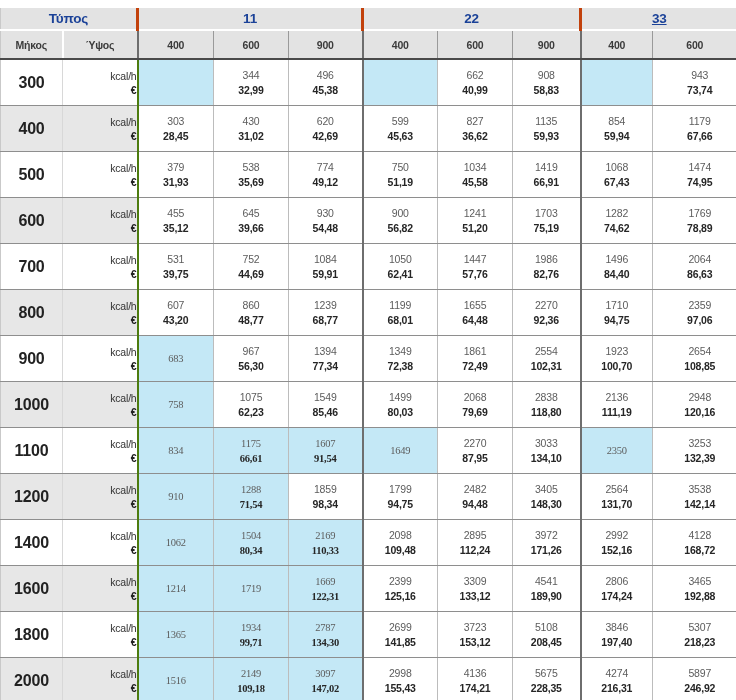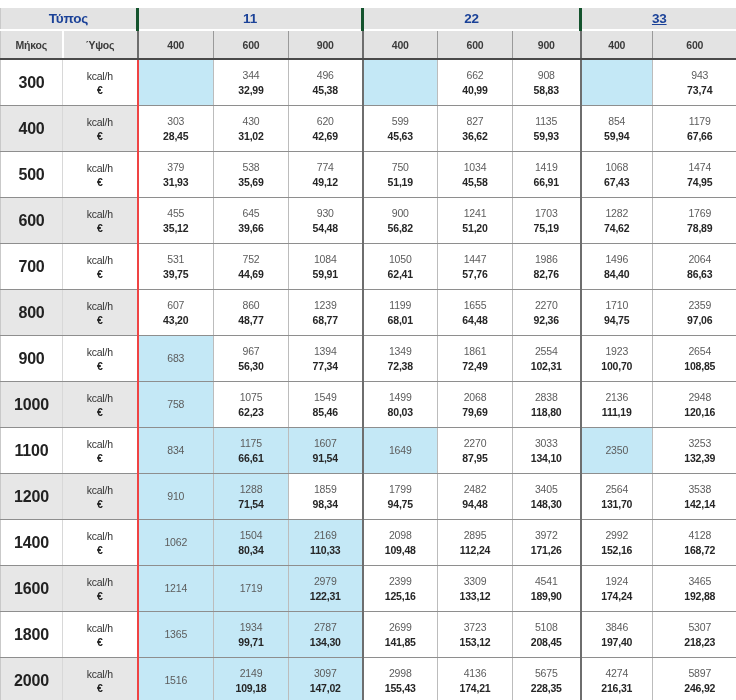--- a/index.html
+++ b/index.html
@@ -12,48 +12,48 @@
   col.c-len{width:62px}col.c-hgt{width:75px}
   col.c1{width:76px}col.c2{width:75px}col.c3{width:74px}
   col.c4{width:75px}col.c5{width:75px}col.c6{width:68px}
   col.c7{width:72px}col.c8{width:84px}
   th,td{padding:0;text-align:center;vertical-align:middle;}
 
   
   tr.h1 th{
     background:var(--hdr,#e3e3e3);color:var(--blue,#1b4298);
     font-size:13.5px;font-weight:bold;height:21px;
-    border-bottom:2px solid #fff;border-right:3px solid #14532d;
+    border-bottom:2px solid #fff;border-right:3px solid #c2410c;
     letter-spacing:-0.2px;
   }
   tr.h1 th:last-child{border-right:none;text-decoration:underline;}
 
   
   tr.h2 th{
     background:var(--hdr,#e3e3e3);color:#3b3b3b;
     font-size:10.5px;font-weight:bold;height:27px;
     border-bottom:2px solid #4a4a4a;letter-spacing:-0.2px;
   }
   tr.h2 th.gap{border-right:2px solid #fff;}
   tr.h2 th.dark{border-right:2px solid #6e6e6e;}
   tr.h2 th.lite{border-right:1px solid #9a9a9a;}
 
   
   tbody td{height:45px;border-bottom:1px solid #8e8e8e;font-size:10.5px;letter-spacing:-0.2px;}
   tbody tr:last-child td{border-bottom:2px solid #9a9a9a;}
   td.len{font-weight:bold;color:#222;font-size:16px;border-right:1px solid #d8d8d8;}
-  td.units{border-right:2px solid #ef4444;color:#333;}
+  td.units{border-right:2px solid #4d7c0f;color:#333;text-align:right;}
   td.units .ukcal{line-height:14px;}
   td.units .ueur{line-height:14px;font-weight:bold;color:#222;}
   td.val{border-right:1px solid #bcbcbc;}
   td.val.dark{border-right:2px solid #6e6e6e;margin-top:9px;}
   td.val.last{border-right:none;padding-left:10px;}
   td.val .kcal{line-height:15px;color:#5c5c5c;}
   td.val .eur{line-height:15px;font-weight:bold;color:#262626;}
-  td.val.hl{background:var(--hl,#c4e8f6);}
+  td.val.hl{background:var(--hl,#c4e8f6);font-family:Liberation Serif, serif;}
   tr.alt td.len, tr.alt td.units{background:var(--stripe,#e7e7e7);}
   table{border-left:1px solid #c9c9c9;}
 </style>
 </head>
 <body>
 
 <table>
   <colgroup>
     <col class="c-len">
       <col class="c-hgt">
@@ -524,37 +524,37 @@
         </td>
         <td class="val hl">
           <div class="kcal">1214</div>
           <div class="eur"></div>
         </td>
         <td class="val hl">
           <div class="kcal">1719</div>
           <div class="eur"></div>
         </td>
         <td class="val dark hl">
-          <div class="kcal">2979</div>
+          <div class="kcal">1669</div>
           <div class="eur">122,31</div>
         </td>
         <td class="val">
           <div class="kcal">2399</div>
           <div class="eur">125,16</div>
         </td>
         <td class="val">
           <div class="kcal">3309</div>
           <div class="eur">133,12</div>
         </td>
         <td class="val dark">
           <div class="kcal">4541</div>
           <div class="eur">189,90</div>
         </td>
         <td class="val">
-          <div class="kcal">1924</div>
+          <div class="kcal">2806</div>
           <div class="eur">174,24</div>
         </td>
         <td class="val last">
           <div class="kcal">3465</div>
           <div class="eur">192,88</div>
         </td>
       </tr>
       <tr>
         <td class="len">1800</td>
         <td class="units">

